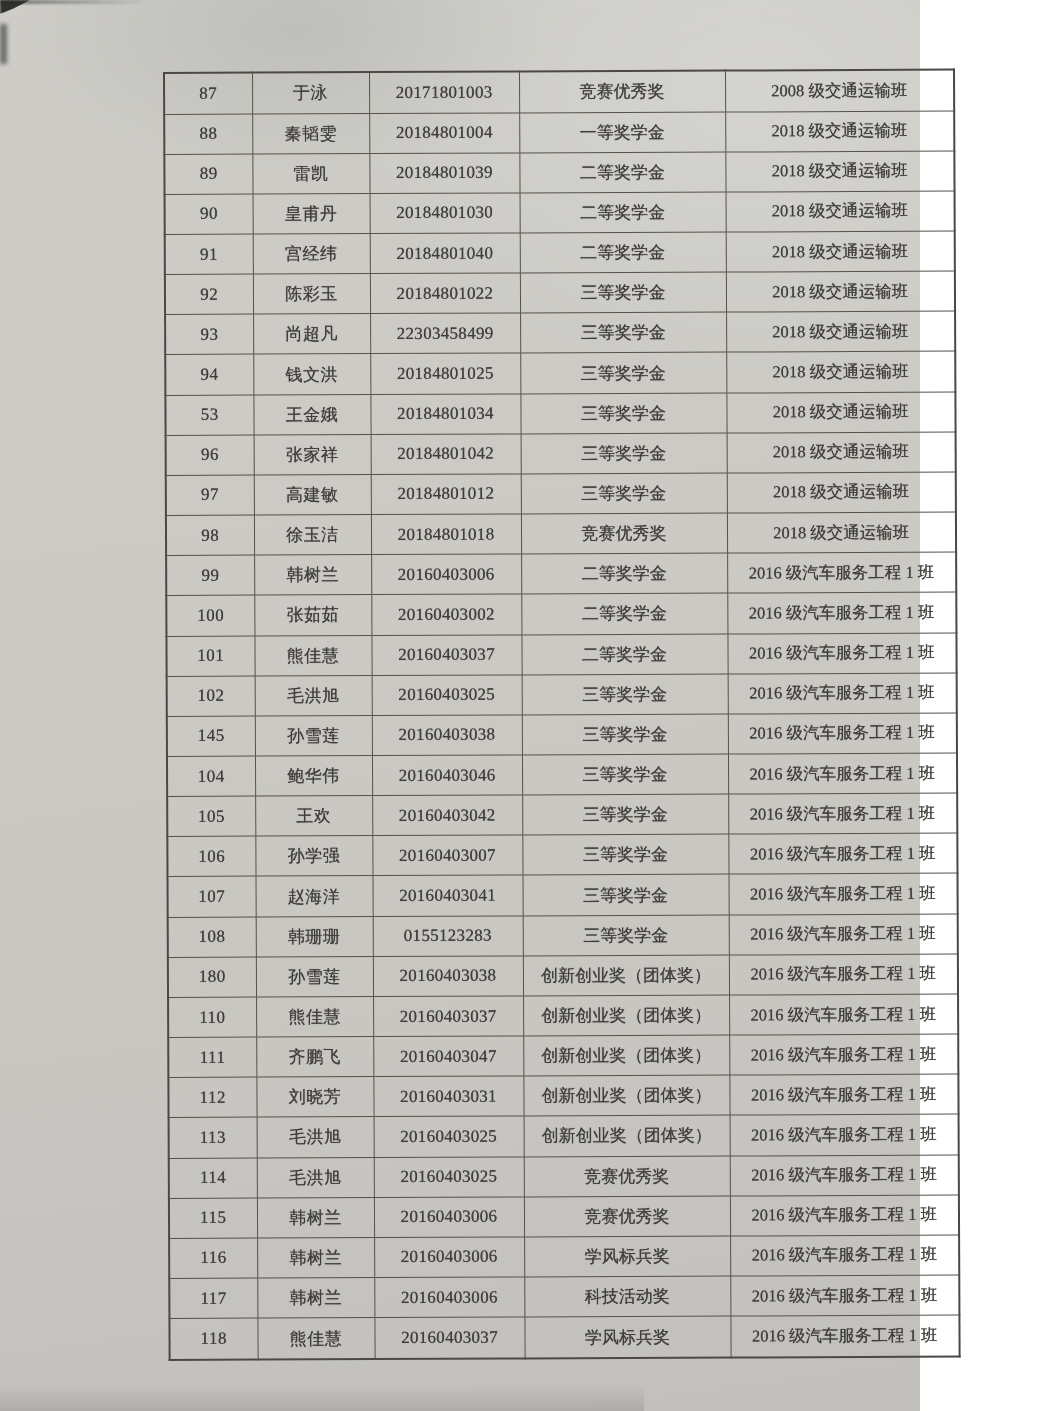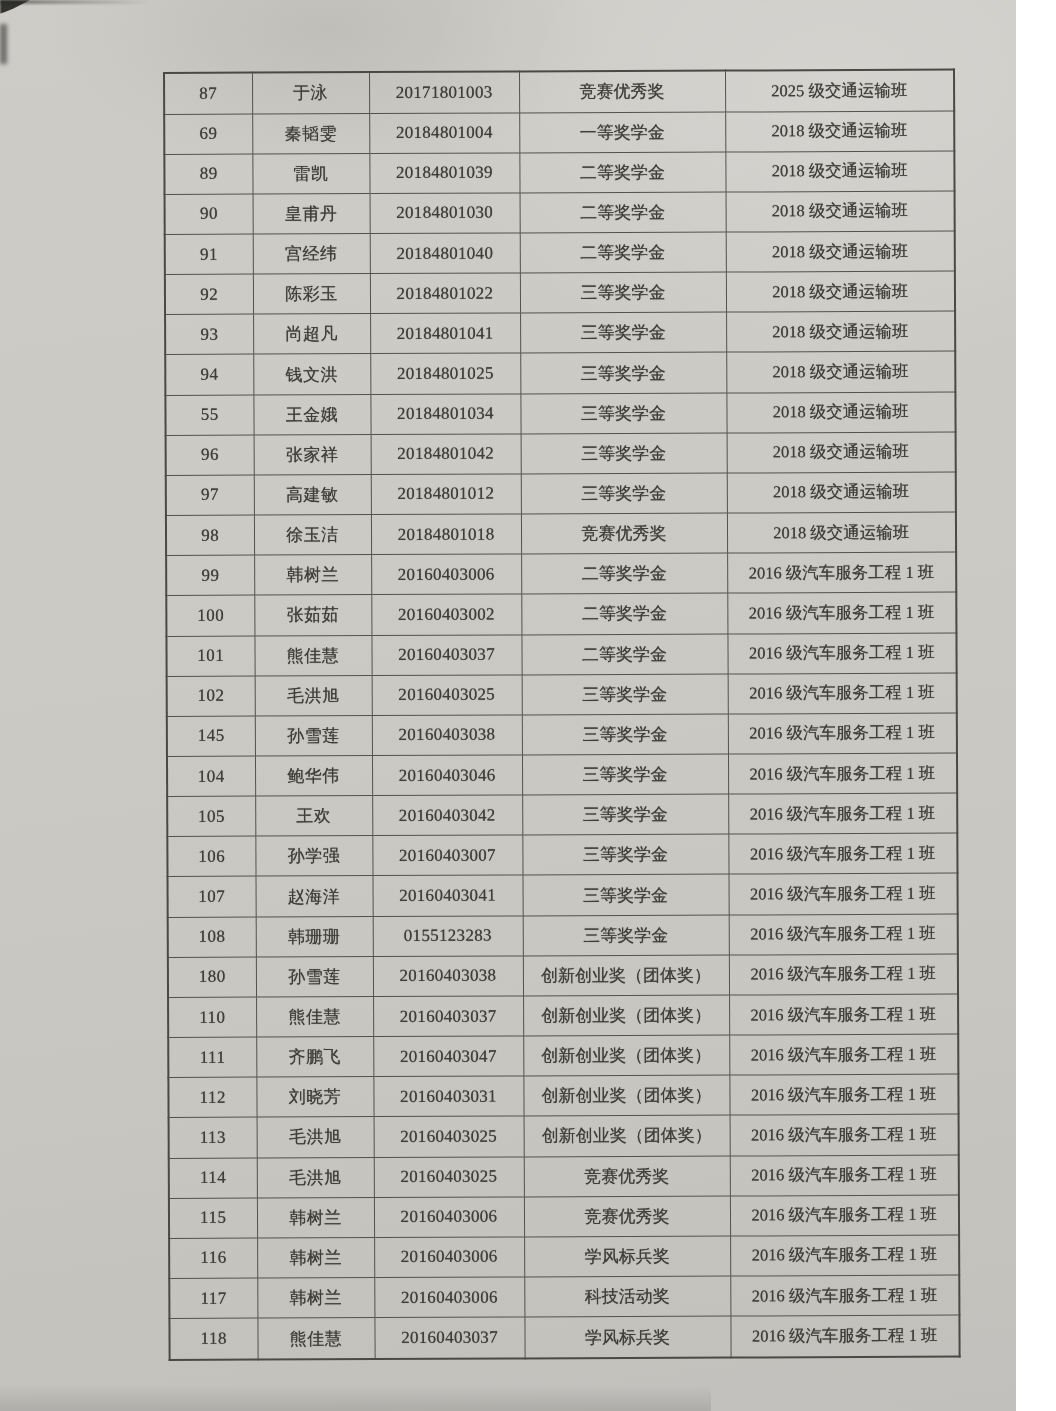--- a/index.html
+++ b/index.html
@@ -7,21 +7,21 @@
   html, body {
     width: 1056px;
     height: 1411px;
     overflow: hidden;
     font-family: "Liberation Serif", "DejaVu Serif", serif;
   }
 
   
   .paper {
     position: relative;
-    width: 1016px;
+    width: 920px;
     height: 1411px;
     background:
       radial-gradient(ellipse 700px 500px at 82% 6%, rgba(255,255,255,0.16) 0%, rgba(255,255,255,0) 60%),
       radial-gradient(ellipse 500px 260px at 32% 2%, rgba(70,70,66,0.10) 0%, rgba(70,70,66,0) 55%),
       linear-gradient(172deg, #cdccc7 0%, #cbcac5 38%, #c7c6c1 72%, #c1c0bc 100%);
   }
 
   
   .artifact-corner {
     position: absolute;
@@ -110,24 +110,24 @@
         <col class="col-id">
         <col class="col-award">
         <col class="col-class">
       </colgroup>
       <tbody id="table-body">
           <tr>
     <td class="cell-no">87</td>
     <td class="cell-name">于泳</td>
     <td class="cell-id">20171801003</td>
     <td class="cell-award">竞赛优秀奖</td>
-    <td class="cell-class">2025 级交通运输班</td>
-  </tr>
-          <tr>
-    <td class="cell-no">69</td>
+    <td class="cell-class">2008 级交通运输班</td>
+  </tr>
+          <tr>
+    <td class="cell-no">88</td>
     <td class="cell-name">秦韬雯</td>
     <td class="cell-id">20184801004</td>
     <td class="cell-award">一等奖学金</td>
     <td class="cell-class">2018 级交通运输班</td>
   </tr>
           <tr>
     <td class="cell-no">89</td>
     <td class="cell-name">雷凯</td>
     <td class="cell-id">20184801039</td>
     <td class="cell-award">二等奖学金</td>
@@ -150,33 +150,33 @@
           <tr>
     <td class="cell-no">92</td>
     <td class="cell-name">陈彩玉</td>
     <td class="cell-id">20184801022</td>
     <td class="cell-award">三等奖学金</td>
     <td class="cell-class">2018 级交通运输班</td>
   </tr>
           <tr>
     <td class="cell-no">93</td>
     <td class="cell-name">尚超凡</td>
-    <td class="cell-id">20184801041</td>
+    <td class="cell-id">22303458499</td>
     <td class="cell-award">三等奖学金</td>
     <td class="cell-class">2018 级交通运输班</td>
   </tr>
           <tr>
     <td class="cell-no">94</td>
     <td class="cell-name">钱文洪</td>
     <td class="cell-id">20184801025</td>
     <td class="cell-award">三等奖学金</td>
     <td class="cell-class">2018 级交通运输班</td>
   </tr>
           <tr>
-    <td class="cell-no">55</td>
+    <td class="cell-no">53</td>
     <td class="cell-name">王金娥</td>
     <td class="cell-id">20184801034</td>
     <td class="cell-award">三等奖学金</td>
     <td class="cell-class">2018 级交通运输班</td>
   </tr>
           <tr>
     <td class="cell-no">96</td>
     <td class="cell-name">张家祥</td>
     <td class="cell-id">20184801042</td>
     <td class="cell-award">三等奖学金</td>

